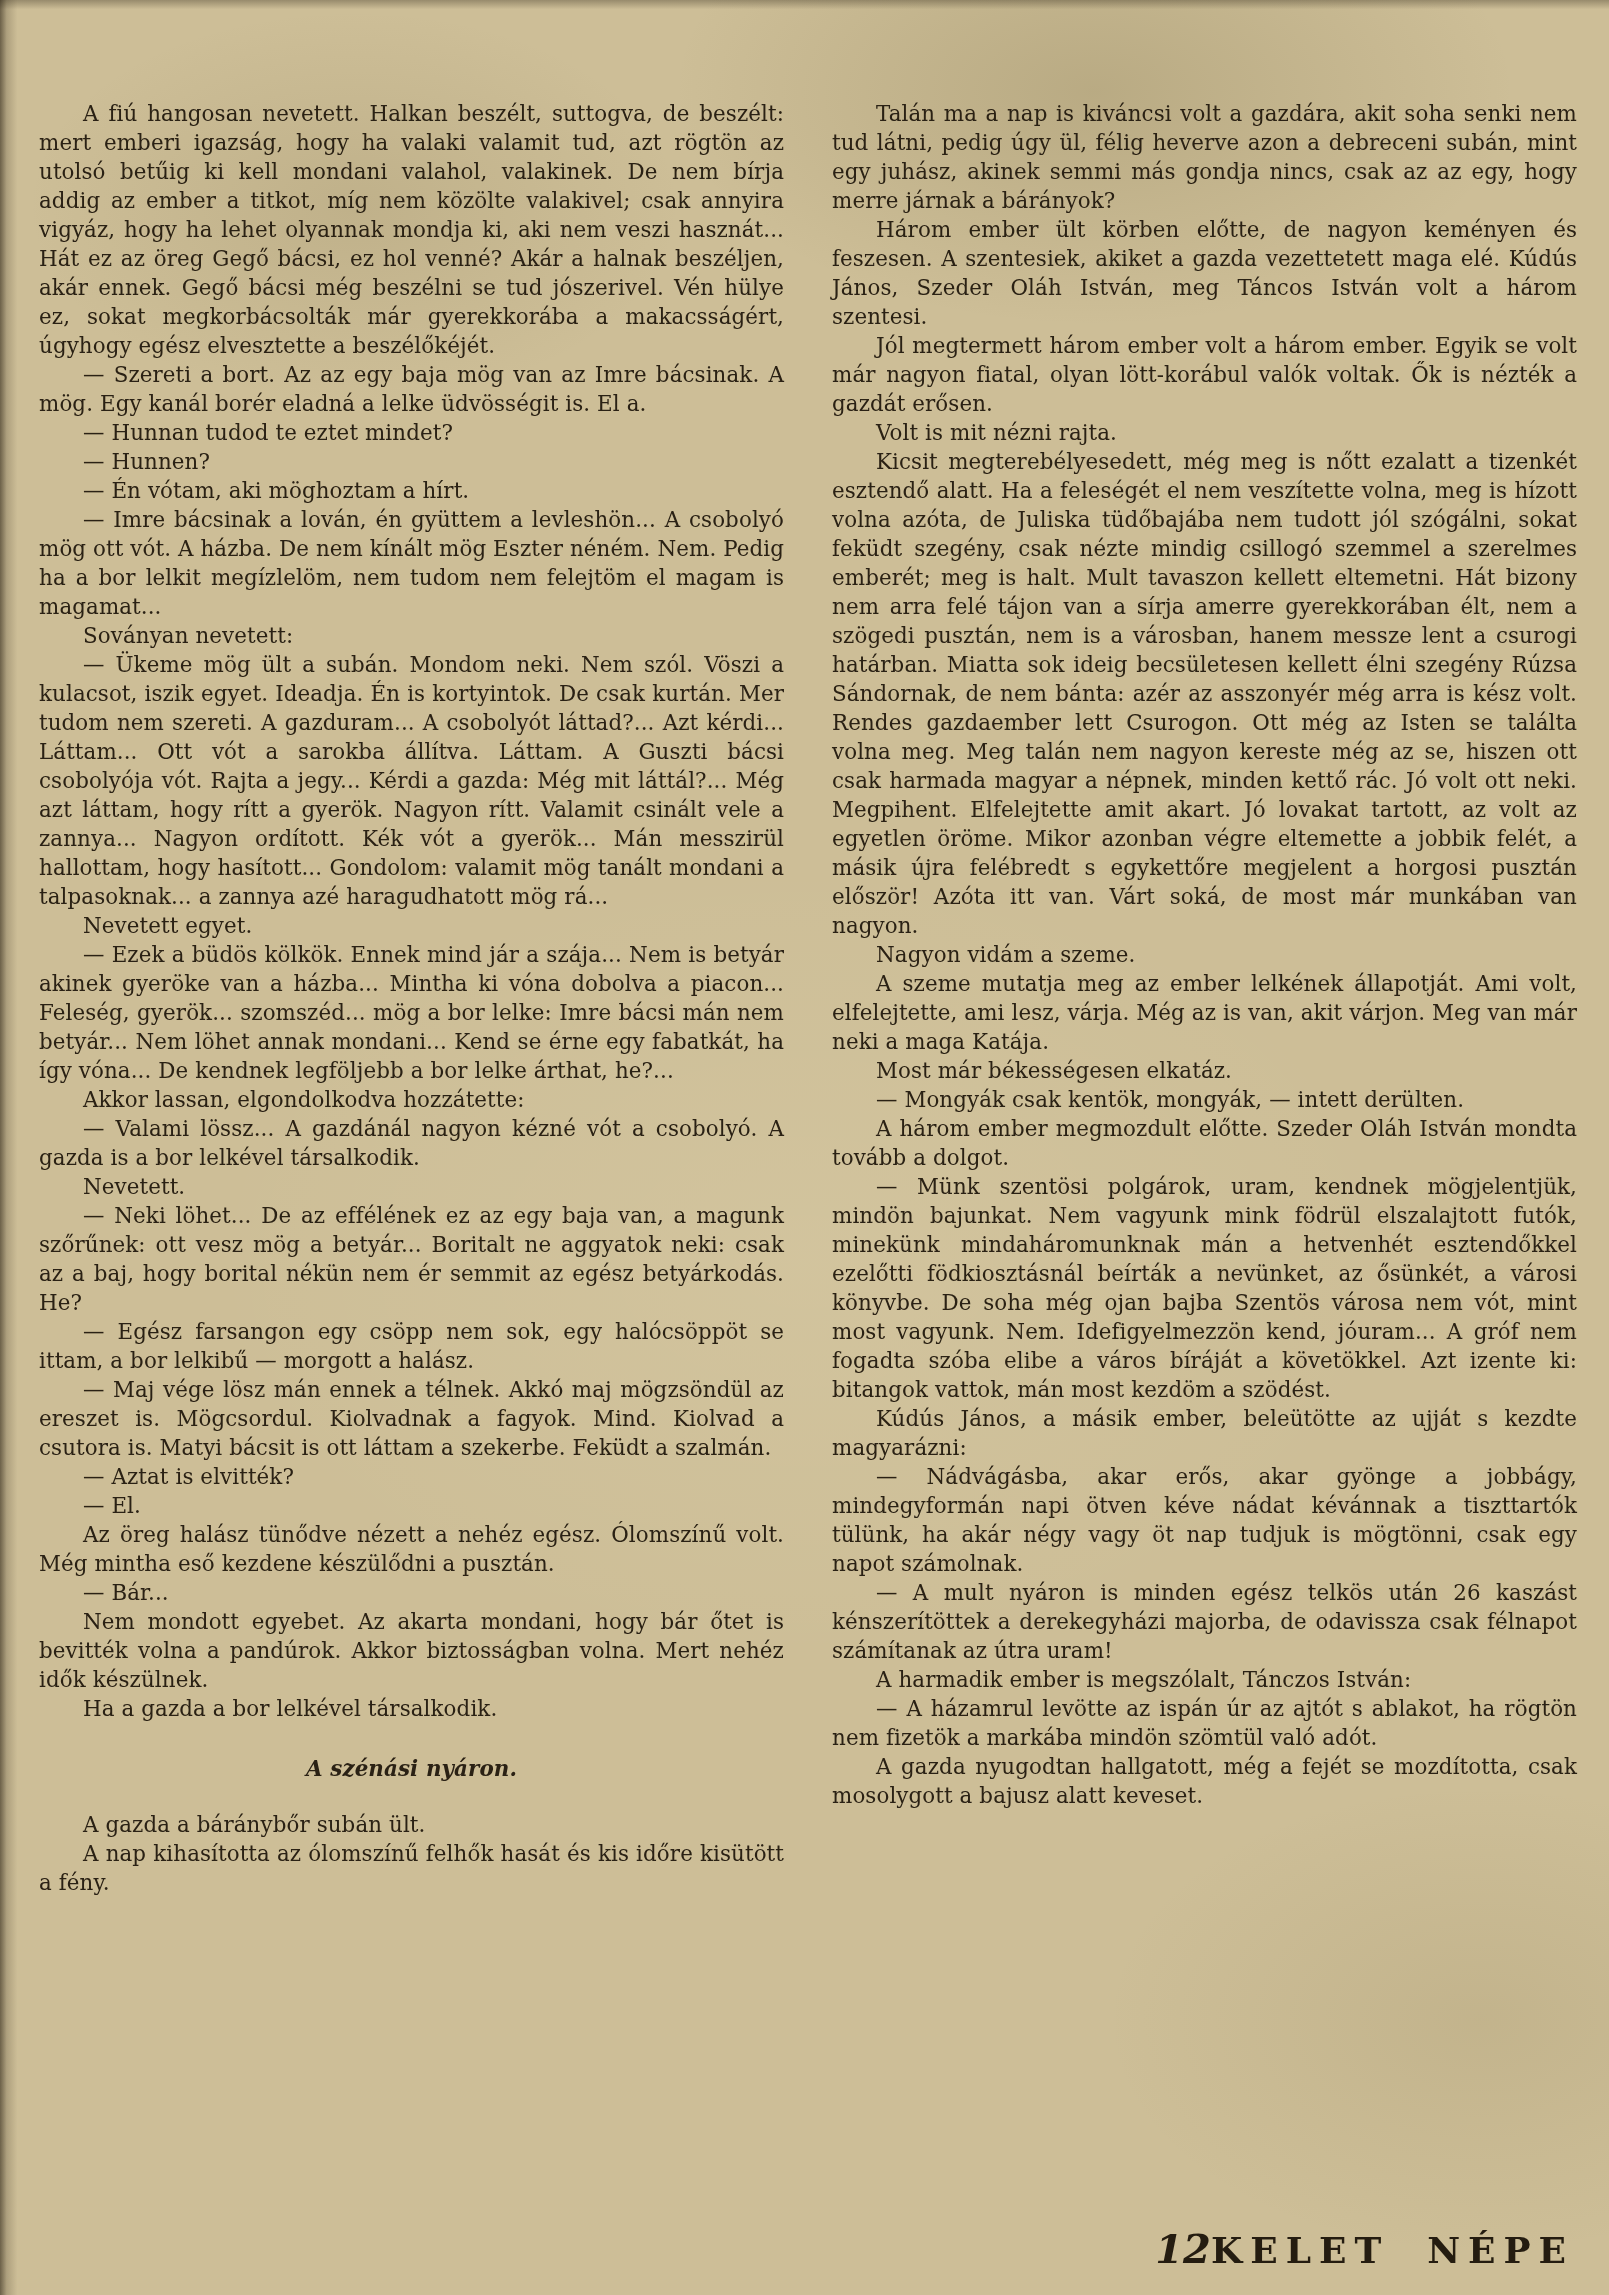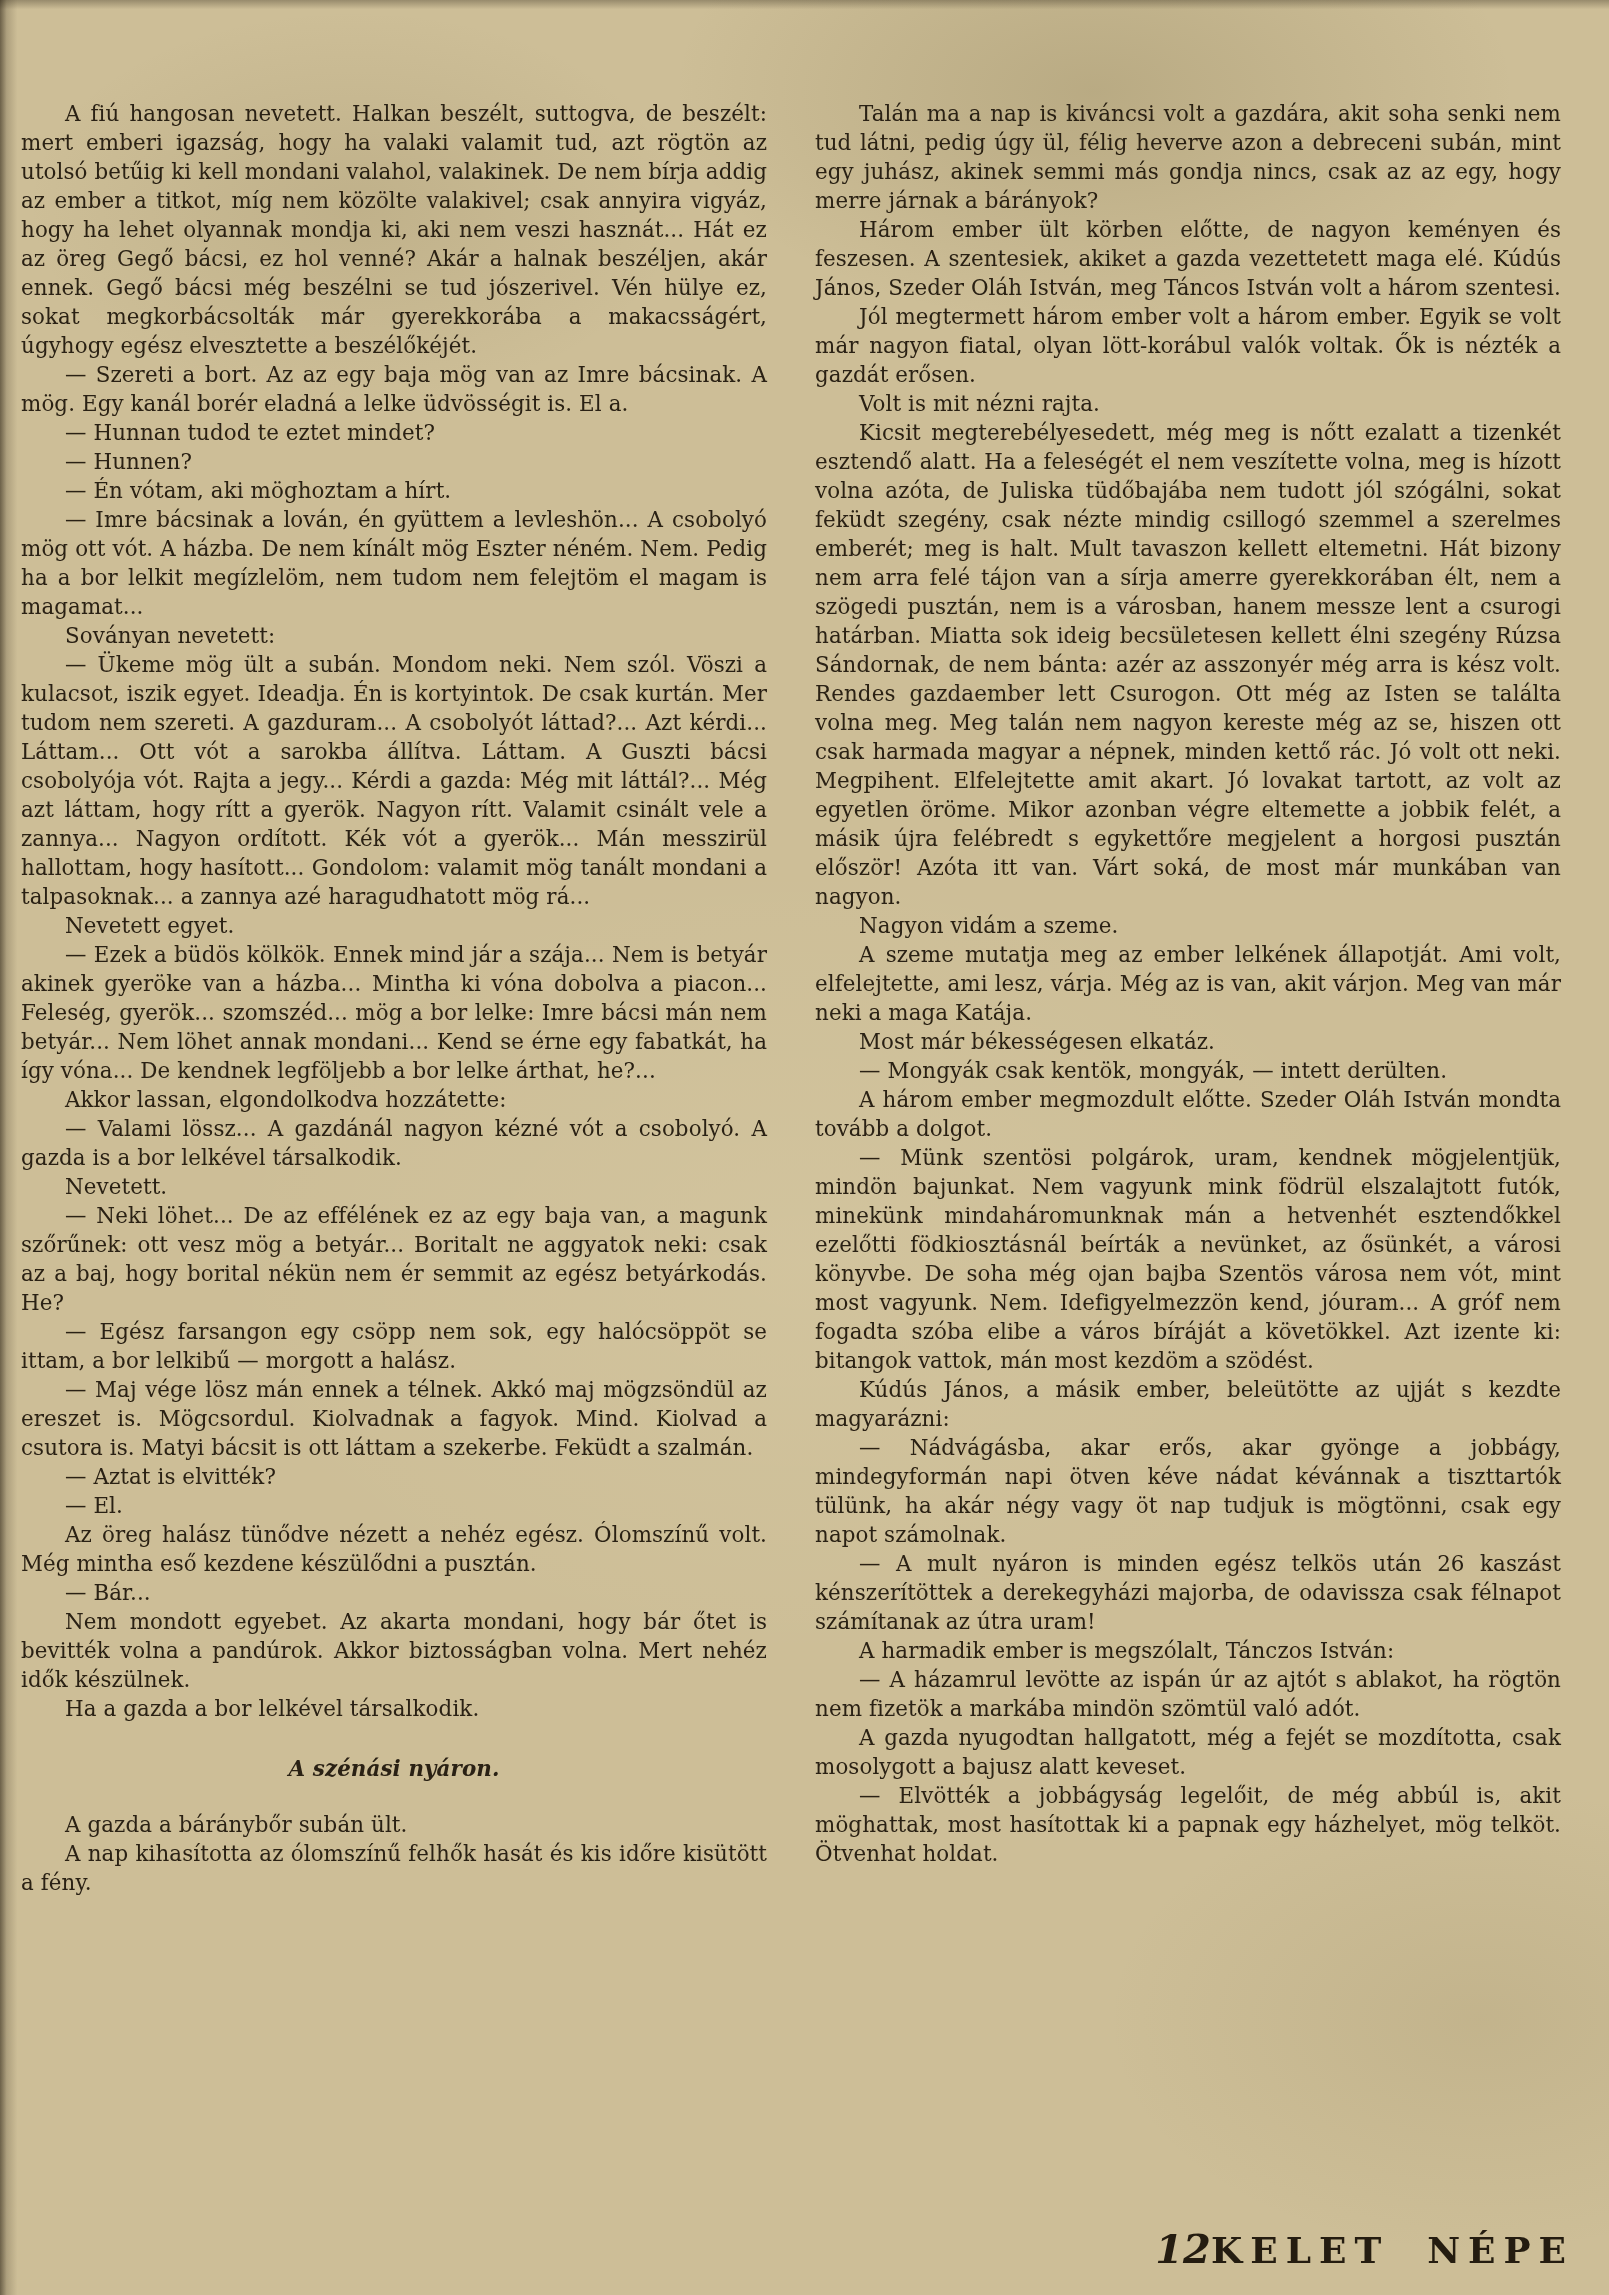--- a/index.html
+++ b/index.html
@@ -23,21 +23,21 @@
       radial-gradient(ellipse 467px 280px at 22% 9%, rgba(110,96,58,0.14), transparent 70%),
       radial-gradient(ellipse 801px 534px at 50% 55%, rgba(255,246,214,0.10), transparent 75%),
       radial-gradient(ellipse 534px 334px at 92% 88%, rgba(120,104,62,0.12), transparent 70%),
       #cdbe97;
   }
   .columns {
     position: relative;
     z-index: 1;
     display: flex;
     gap: 48px;
-    padding: 99px 32px 0 21px;
+    padding: 99px 32px 0 39px;
     box-sizing: border-box;
   }
   .col {
     width: 746px;
     font-size: 21.4px;
     line-height: 29px;
     text-align: justify;
     letter-spacing: 0.1px;
   }
   .col p {
@@ -119,21 +119,20 @@
         <p class="normal">Most már békességesen elkatáz.</p>
         <p class="dialogue">— Mongyák csak kentök, mongyák, — intett derülten.</p>
         <p class="normal">A három ember megmozdult előtte. Szeder Oláh István mondta tovább a dolgot.</p>
         <p class="dialogue">— Münk szentösi polgárok, uram, kendnek mögjelentjük, mindön bajunkat. Nem vagyunk mink födrül elszalajtott futók, minekünk mindaháromunknak mán a hetvenhét esztendőkkel ezelőtti födkiosztásnál beírták a nevünket, az ősünkét, a városi könyvbe. De soha még ojan bajba Szentös városa nem vót, mint most vagyunk. Nem. Idefigyelmezzön kend, jóuram... A gróf nem fogadta szóba elibe a város bíráját a követökkel. Azt izente ki: bitangok vattok, mán most kezdöm a szödést.</p>
         <p class="normal">Kúdús János, a másik ember, beleütötte az ujját s kezdte magyarázni:</p>
         <p class="dialogue">— Nádvágásba, akar erős, akar gyönge a jobbágy, mindegyformán napi ötven kéve nádat kévánnak a tiszttartók tülünk, ha akár négy vagy öt nap tudjuk is mögtönni, csak egy napot számolnak.</p>
         <p class="dialogue">— A mult nyáron is minden egész telkös után 26 kaszást kénszerítöttek a derekegyházi majorba, de odavissza csak félnapot számítanak az útra uram!</p>
         <p class="normal">A harmadik ember is megszólalt, Tánczos István:</p>
         <p class="dialogue">— A házamrul levötte az ispán úr az ajtót s ablakot, ha rögtön nem fizetök a markába mindön szömtül való adót.</p>
         <p class="normal">A gazda nyugodtan hallgatott, még a fejét se mozdította, csak mosolygott a bajusz alatt keveset.</p>
-        <p class="dialogue">— Elvötték a jobbágyság legelőit, de még abbúl is, akit möghattak, most hasítottak ki a papnak egy házhelyet, mög telköt. Ötvenhat holdat.</p>
       </section>
   </div>
 
   <footer class="footer">
     <span class="page-number">12</span>
     <span class="magazine">KELET NÉPE</span>
   </footer>
 
 </main>
 

